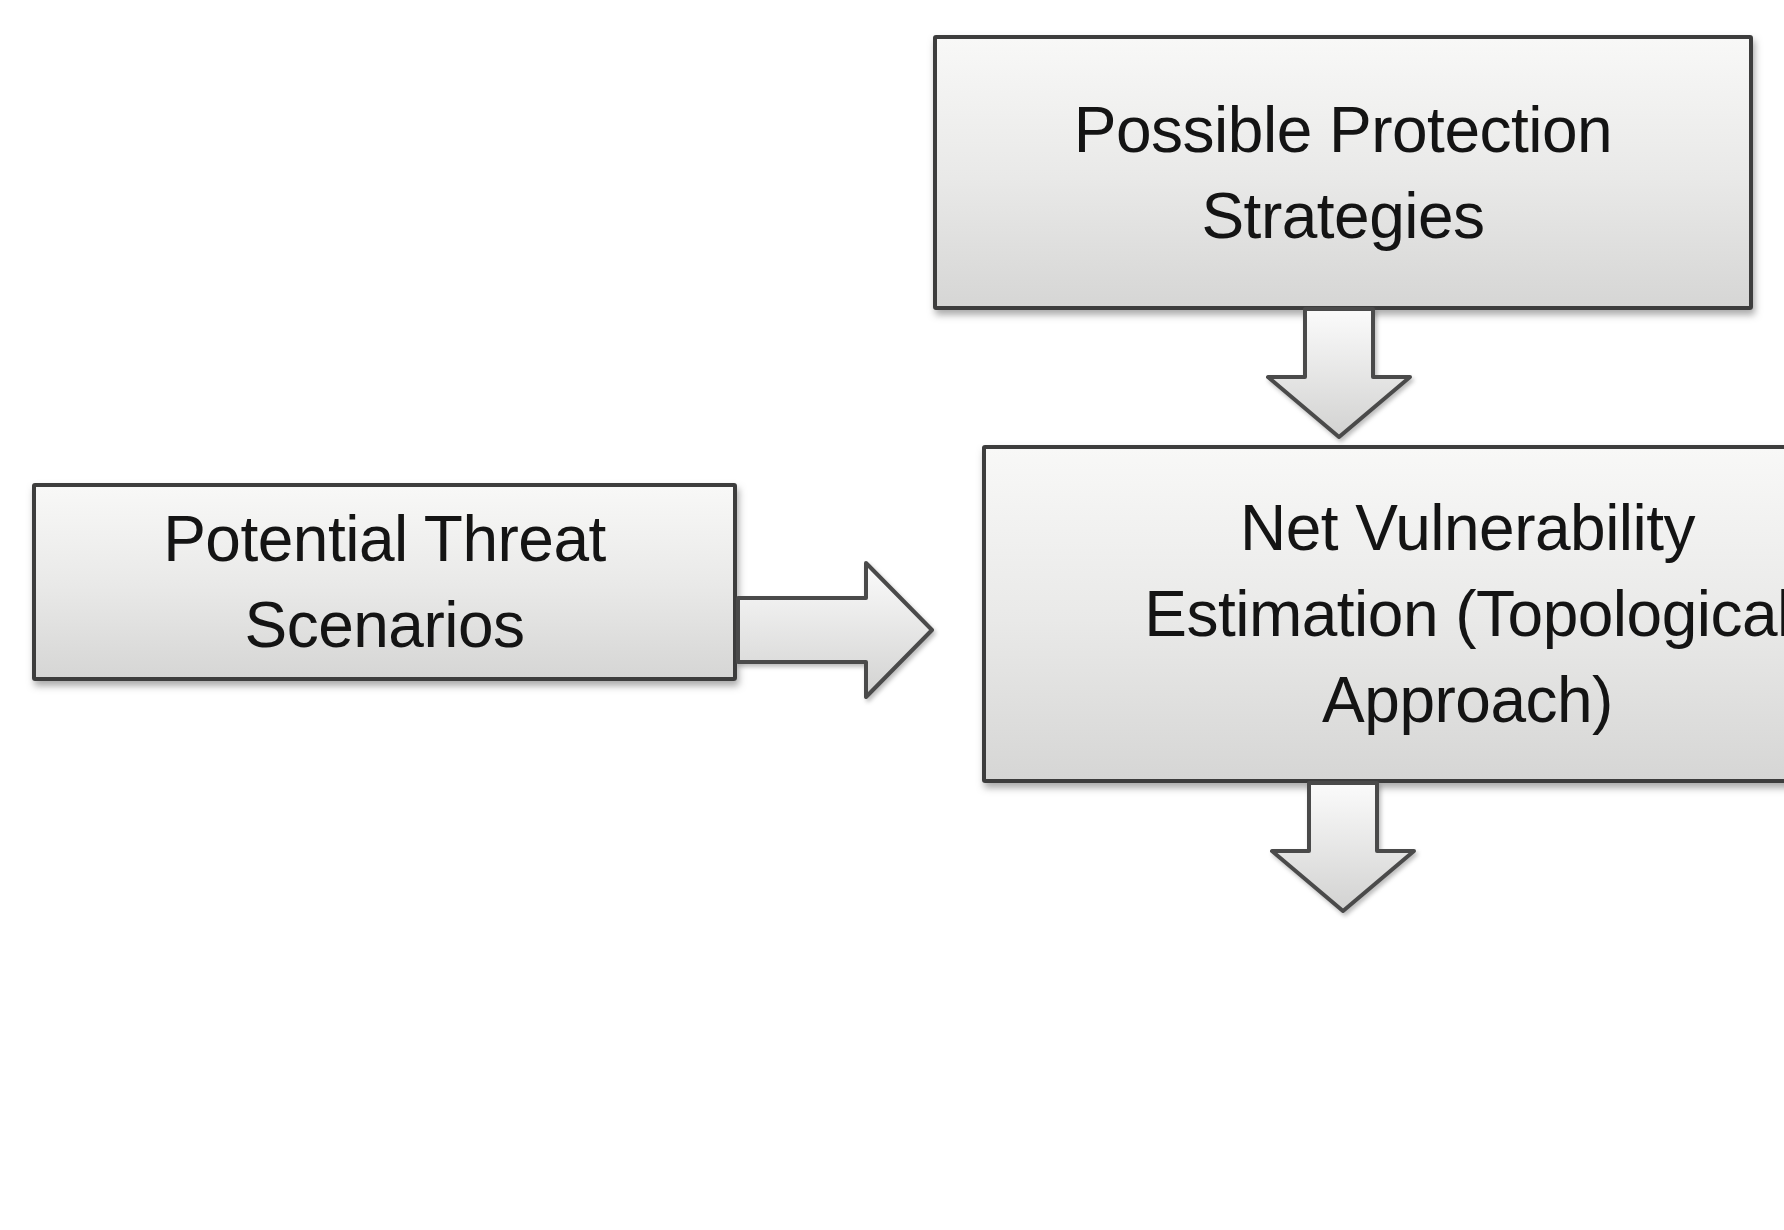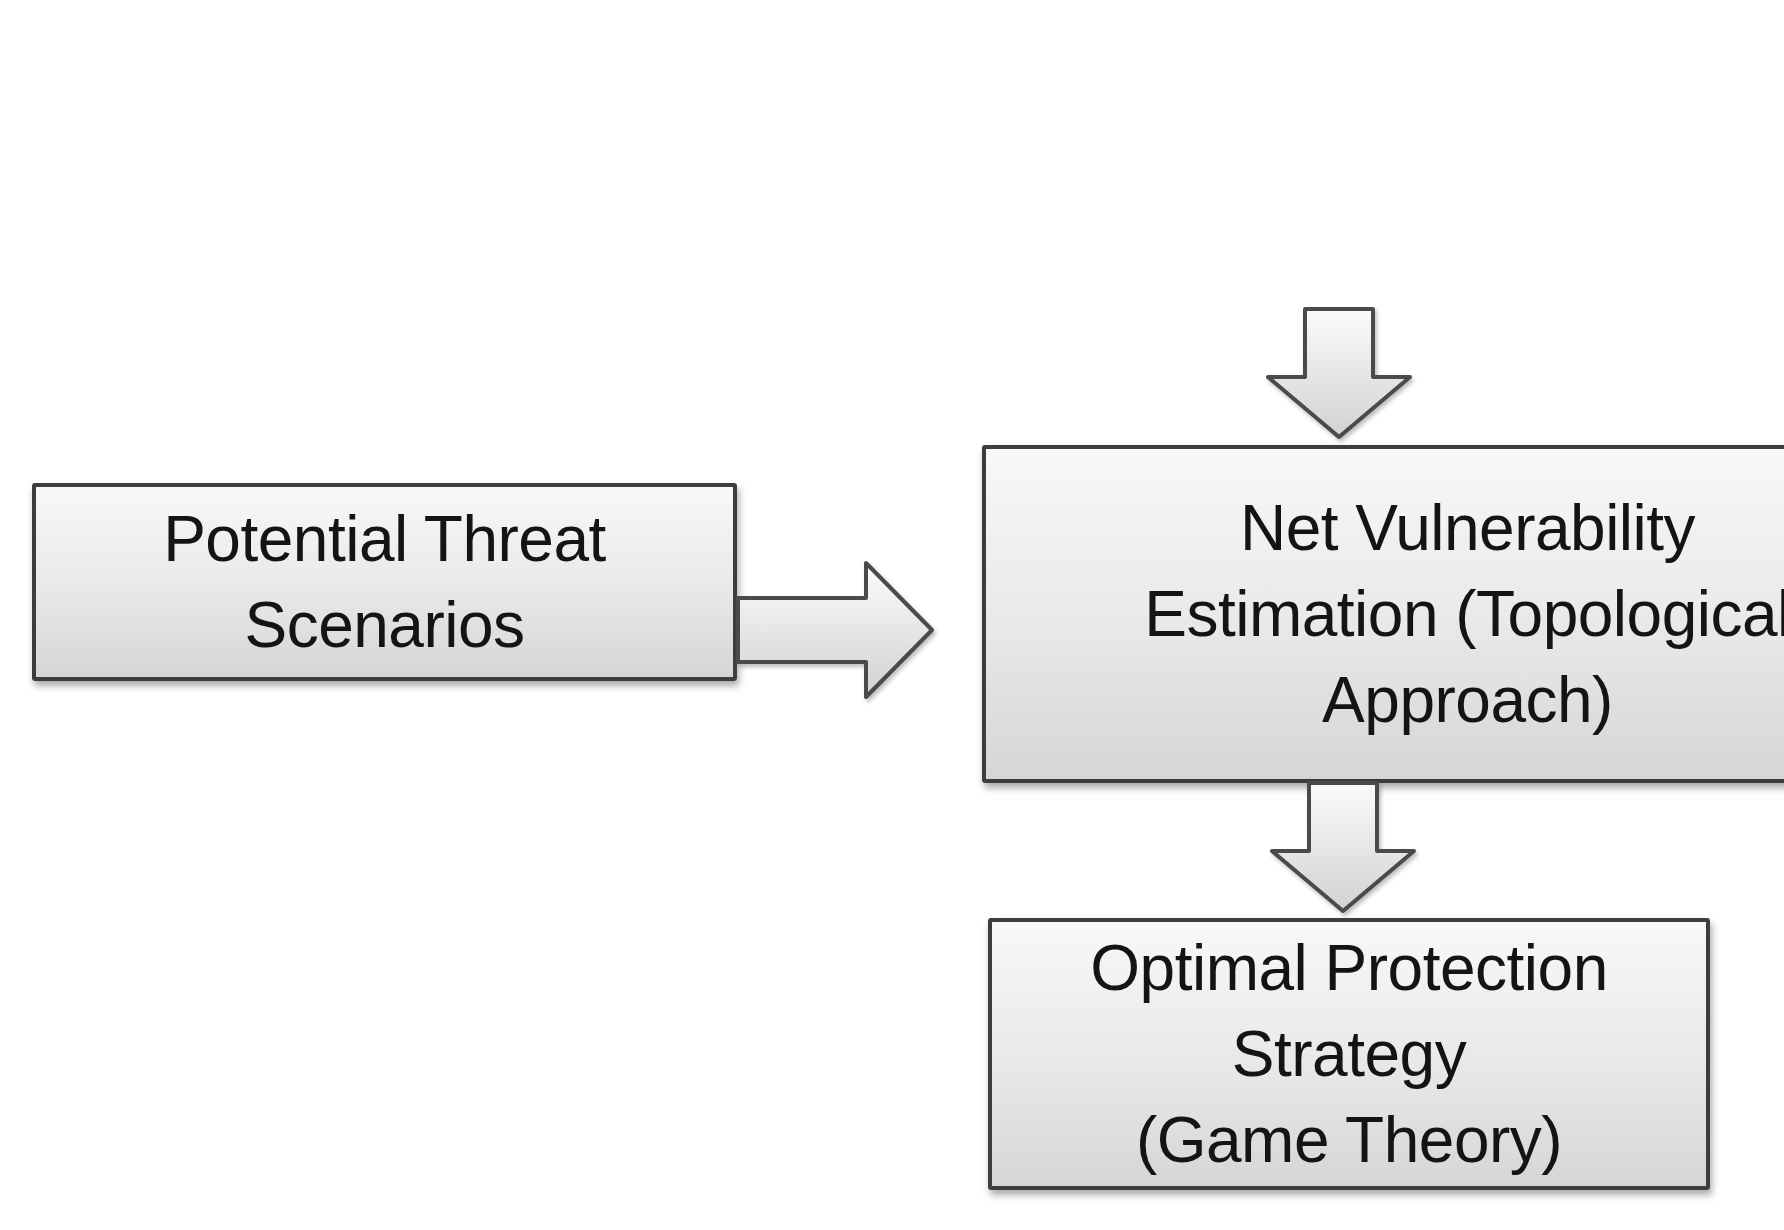--- a/index.html
+++ b/index.html
@@ -71,20 +71,24 @@
 
   <svg class="defs-svg" aria-hidden="true">
     <defs>
       <linearGradient id="gradArrow" x1="0" y1="0" x2="0" y2="1">
         <stop class="grad-stop-top" offset="0"></stop>
         <stop class="grad-stop-bottom" offset="1"></stop>
       </linearGradient>
     </defs>
   </svg>
 
+  <div class="flow-box box-top">
+    <div class="label">Possible Protection
+Strategies</div>
+  </div>
 
   <svg class="flow-arrow arrow-down-1" viewBox="0 0 148 132">
     <path d="M40 2 H108 V70 H145 L74 130 L3 70 H40 Z"></path>
   </svg>
 
   <div class="flow-box box-left">
     <div class="label">Potential Threat
 Scenarios</div>
   </div>
 
@@ -95,19 +99,14 @@
   <div class="flow-box box-middle">
     <div class="label">Net Vulnerability
 Estimation (Topological
 Approach)</div>
   </div>
 
   <svg class="flow-arrow arrow-down-2" viewBox="0 0 148 132">
     <path d="M40 2 H108 V70 H145 L74 130 L3 70 H40 Z"></path>
   </svg>
 
-  <div class="flow-box box-bottom">
-    <div class="label">Optimal Protection
-Strategy
-(Game Theory)</div>
-  </div>
 
 </div>
 
 </body></html>

